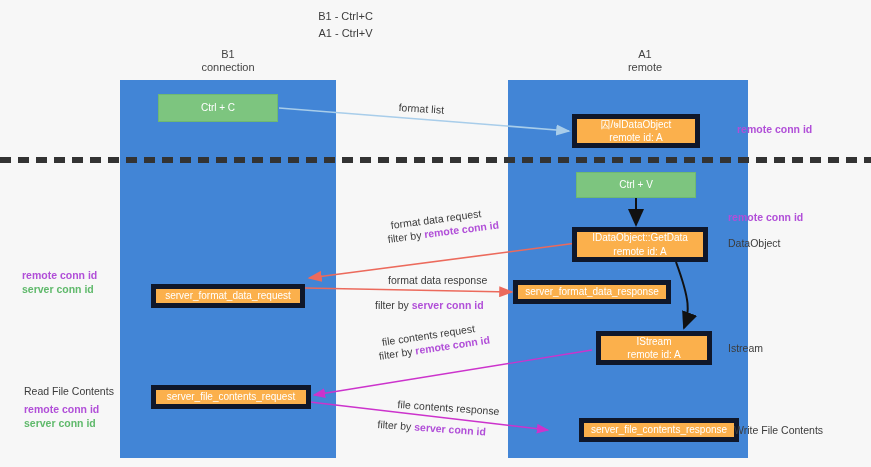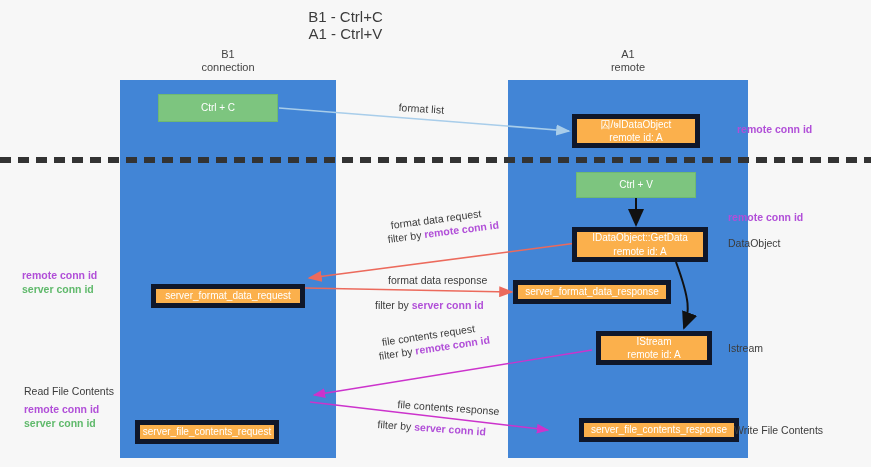--- a/index.html
+++ b/index.html
@@ -27,30 +27,30 @@
   .purple{color:#b14fd8;font-weight:bold;}
   .green-t{color:#5fb96b;font-weight:bold;}
   .rot{transform-origin:0 0;}
   svg{position:absolute;left:0;top:0;overflow:visible;}
 </style>
 </head>
 <body>
 
 <div id="stage">
 
-  <div class="lbl plain" style="left:0;top:8px;width:691px;text-align:center;font-size:15px;line-height:17px;">
+  <div class="lbl plain" style="left:0;top:8px;width:691px;text-align:center;font-size:11px;line-height:17px;">
     <div>B1 - Ctrl+C</div>
     <div>A1 - Ctrl+V</div>
   </div>
 
   <div class="lane-head" style="left:120px;top:48px;width:216px;">
     <div>B1</div>
     <div>connection</div>
   </div>
-  <div class="lane-head" style="left:508px;top:48px;width:240px;">
+  <div class="lane-head" style="left:525px;top:48px;width:240px;">
     <div>A1</div>
     <div>remote</div>
   </div>
 
   <div class="lane" style="left:120px;top:80px;width:216px;height:378px;"></div>
   <div class="lane" style="left:508px;top:80px;width:240px;height:378px;"></div>
 
   <svg width="871" height="467">
     <defs>
       <marker id="ah-blue" markerWidth="9" markerHeight="7" refX="8" refY="3.5" orient="auto">
@@ -108,21 +108,21 @@
   </div>
 
   <div class="node orange" style="left:151px;top:284px;width:154px;height:24px;">
     <div>server_format_data_request</div>
   </div>
 
   <div class="node orange" style="left:513px;top:280px;width:158px;height:24px;">
     <div>server_format_data_response</div>
   </div>
 
-  <div class="node orange" style="left:135px;top:385px;width:144px;height:24px;margin-top:35px;">
+  <div class="node orange" style="left:151px;top:385px;width:160px;height:24px;">
     <div>server_file_contents_request</div>
   </div>
 
   <div class="node orange" style="left:549px;top:418px;width:160px;height:24px;margin-left:30px;">
     <div>server_file_contents_response</div>
   </div>
 
   <div class="lbl plain rot" style="left:399px;top:101px;transform:rotate(3.5deg);">format list</div>
 
   <div class="lbl plain rot" style="left:390px;top:219px;transform:rotate(-7.5deg);">format data request</div>

